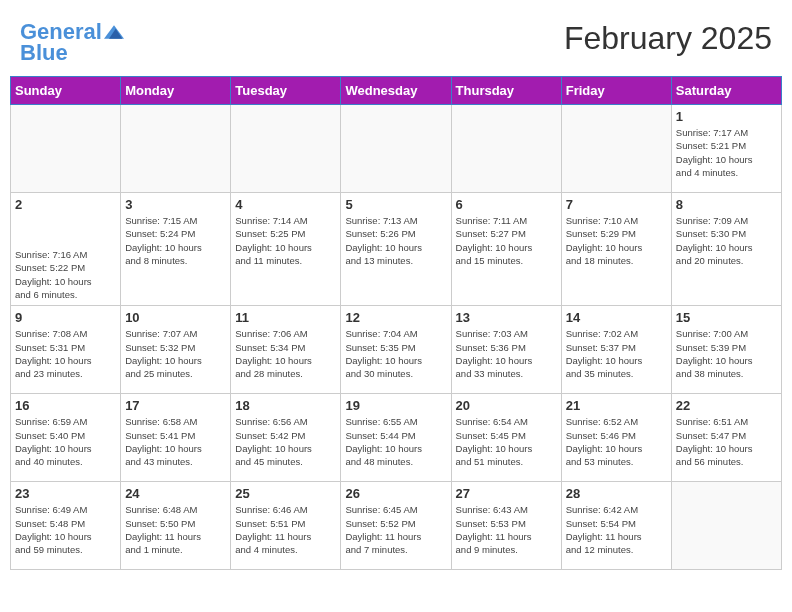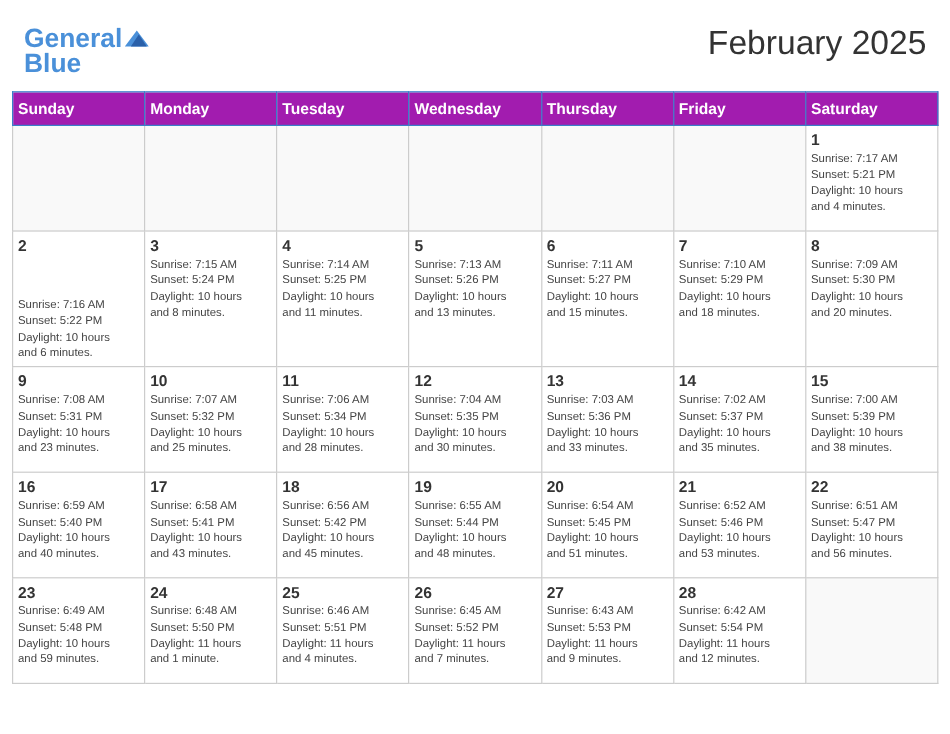--- a/index.html
+++ b/index.html
@@ -31,21 +31,21 @@
     }
     .logo-icon {
       width: 20px;
       height: 20px;
       margin-left: 2px;
     }
     .title-block {
       text-align: right;
     }
     .month-title {
-      font-size: 28px;
+      font-size: 32px;
       font-weight: normal;
       color: #333;
     }
     .location {
       font-size: 14px;
       color: #555;
     }
     .calendar-table {
       width: 100%;
       border-collapse: collapse;

